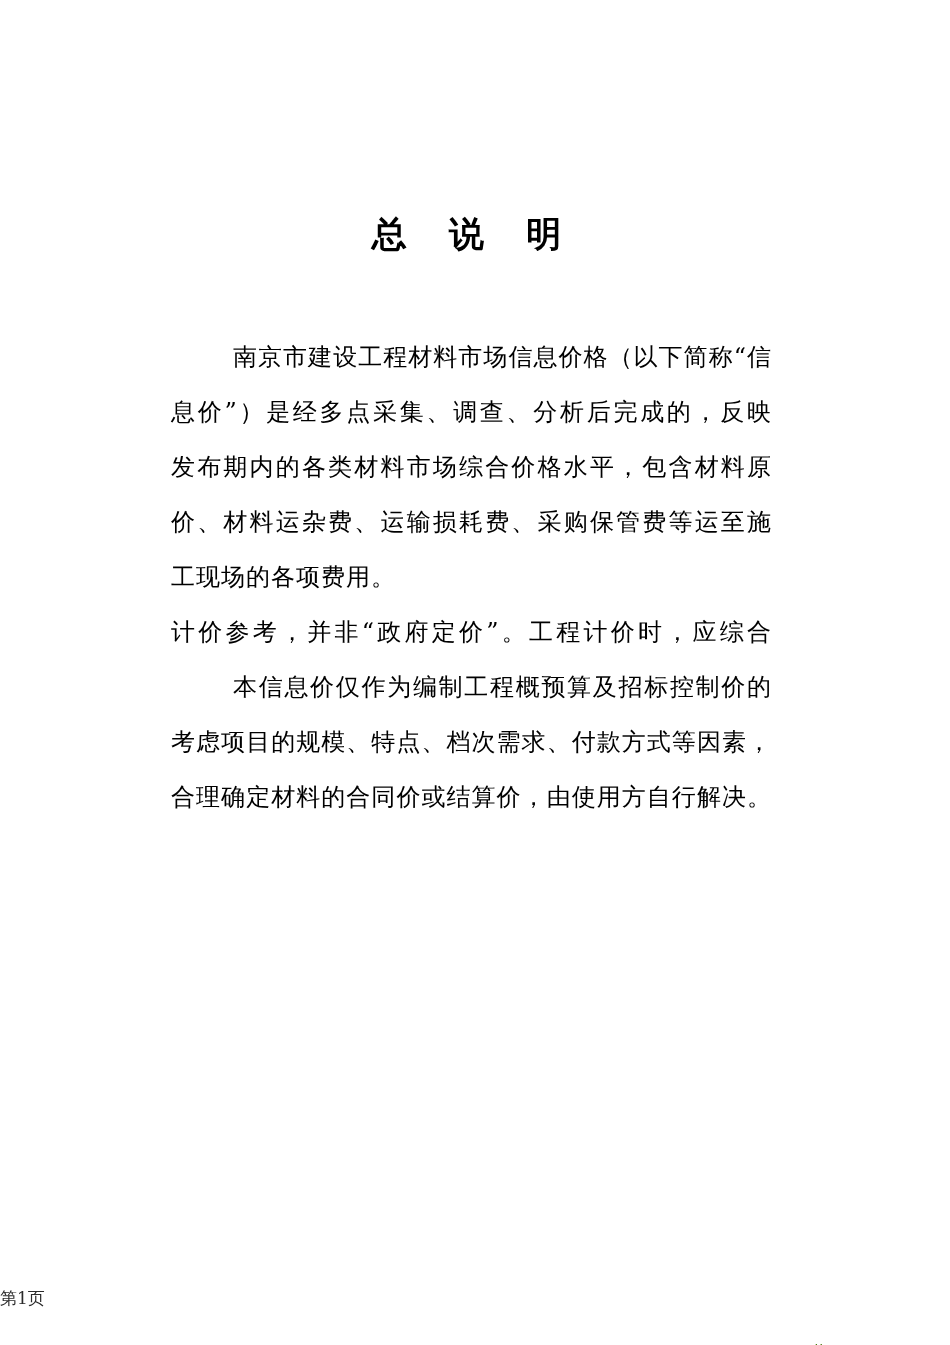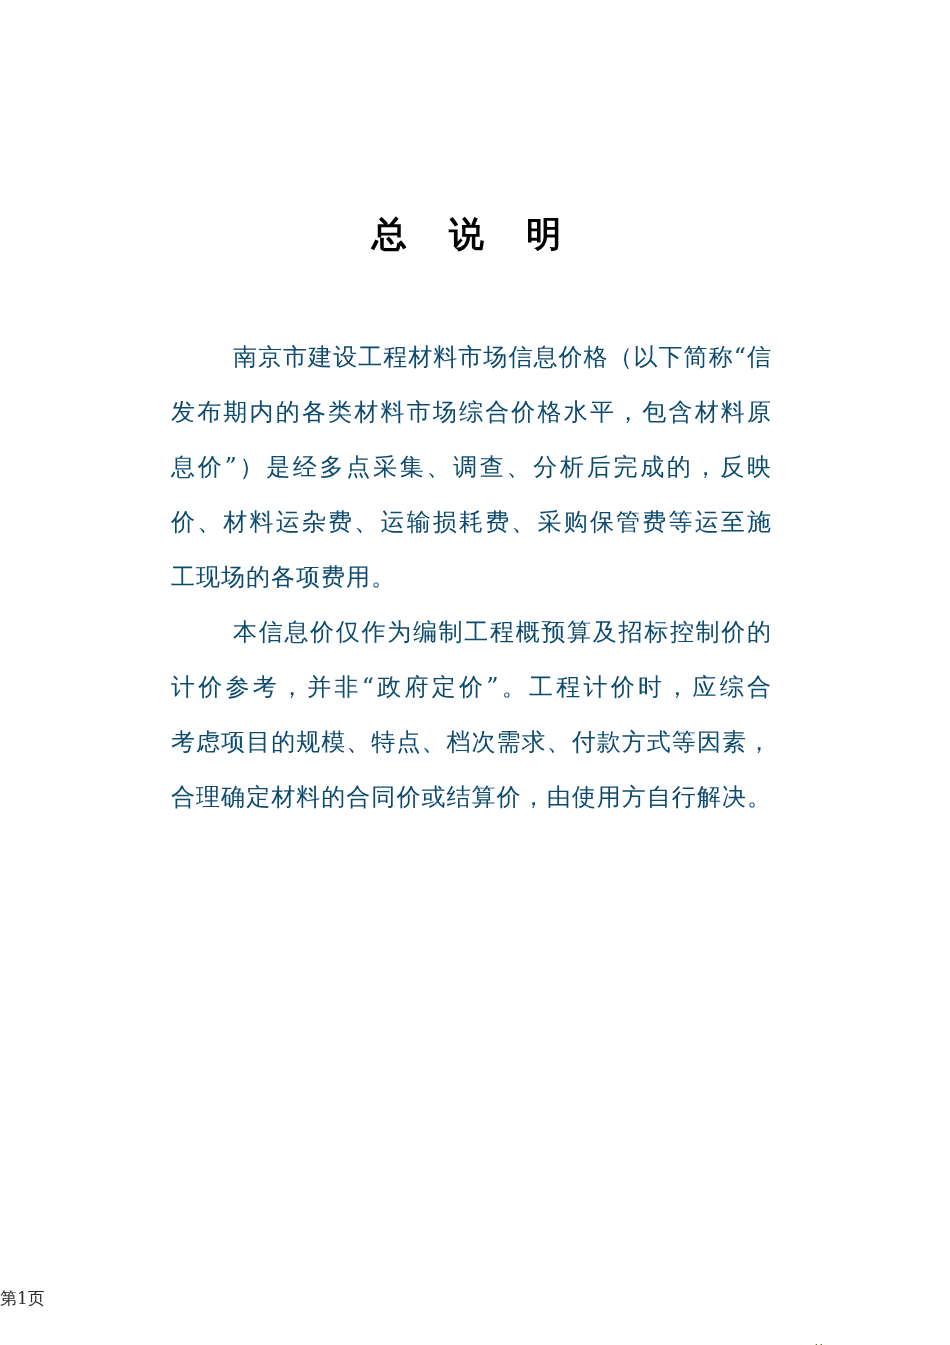--- a/index.html
+++ b/index.html
@@ -27,21 +27,21 @@
     line-height: 40px;
     letter-spacing: 15px;
     padding-left: 15px;
     color: #000000;
   }
   .body-text {
     position: absolute;
     left: 171px;
     top: 330px;
     width: 600px;
-    color: #0c4a6e;
+    color: #000000;
   }
   .line {
     height: 55px;
     line-height: 55px;
     font-size: 24px;
     text-align: justify;
     text-align-last: justify;
     white-space: nowrap;
   }
   .line.indent {
@@ -77,29 +77,29 @@
 <body>
 
 <div class="page">
 
   <div class="doc-title">总 说 明</div>
 
   <div class="body-text">
 
     <div class="paragraph">
       <div class="line indent">南京市建设工程材料市场信息价格（以下简称“信</div>
+      <div class="line">息价”）是经多点采集、调查、分析后完成的，反映</div>
       <div class="line">发布期内的各类材料市场综合价格水平，包含材料原</div>
-      <div class="line">息价”）是经多点采集、调查、分析后完成的，反映</div>
       <div class="line">价、材料运杂费、运输损耗费、采购保管费等运至施</div>
       <div class="line para-end-short">工现场的各项费用。</div>
     </div>
 
     <div class="paragraph">
+      <div class="line">计价参考，并非“政府定价”。工程计价时，应综合</div>
       <div class="line indent">本信息价仅作为编制工程概预算及招标控制价的</div>
-      <div class="line">计价参考，并非“政府定价”。工程计价时，应综合</div>
       <div class="line">考虑项目的规模、特点、档次需求、付款方式等因素，</div>
       <div class="line">合理确定材料的合同价或结算价，由使用方自行解决。</div>
     </div>
 
   </div>
 
   <div class="footer-page-num">第1页</div>
 
   <div class="footer-total">共 47 页</div>
 

